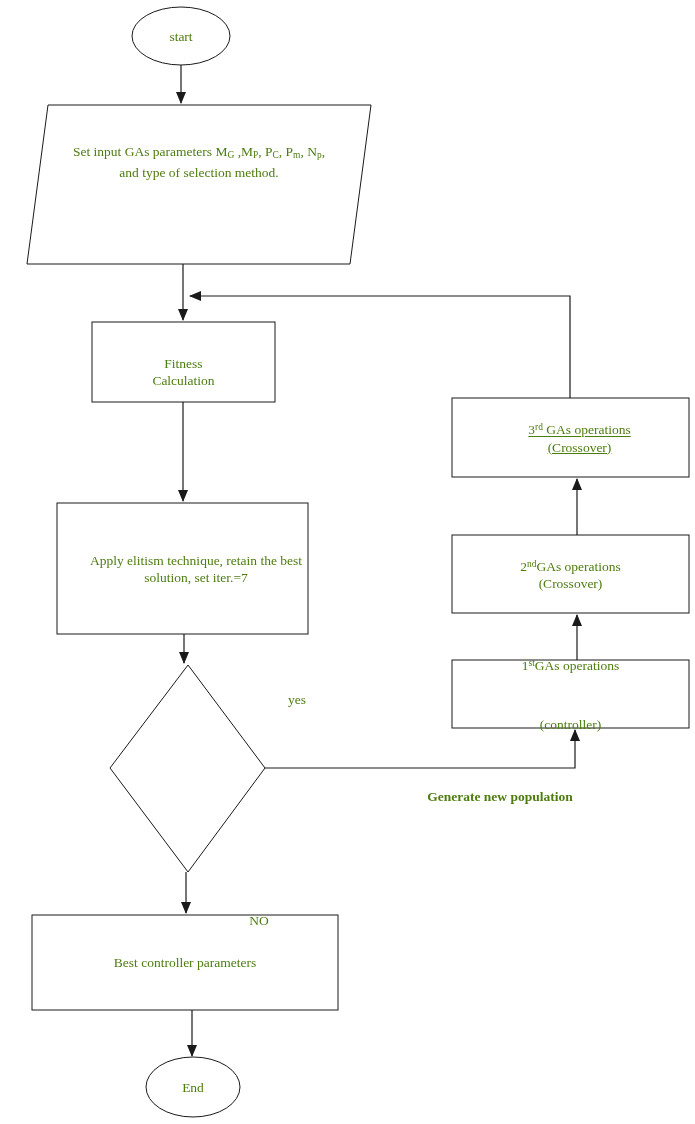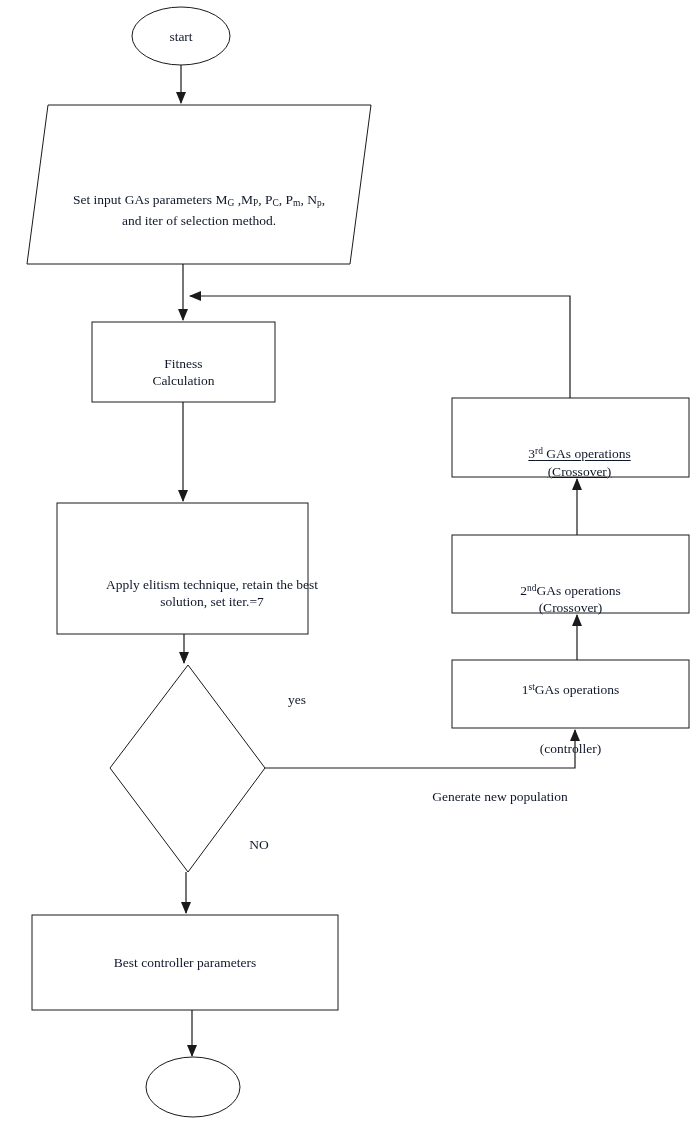--- a/index.html
+++ b/index.html
@@ -11,23 +11,23 @@
     font-family: "Liberation Serif", "DejaVu Serif", serif;
     color: #1a1a1a;
     overflow: hidden;
   }
   #wires { position: absolute; left: 0; top: 0; width: 695px; height: 1124px; }
   .lbl {
     position: absolute;
     font-size: 13.5px;
     line-height: 17px;
     text-align: center;
-    color: #0f172a;
+    color: #4d7c0f;
   }
-  .lbl .nw { white-space: nowrap; margin-top: 48px; }
+  .lbl .nw { white-space: nowrap; }
   .flexc {
     display: flex;
     flex-direction: column;
     align-items: center;
     justify-content: center;
   }
   sub, sup { font-size: 0.7em; }
   sub { vertical-align: -0.25em; }
   sup { vertical-align: 0.45em; }
 </style>
@@ -81,29 +81,29 @@
 
     <line x1="192" y1="1010" x2="192" y2="1056" stroke="#1a1a1a" stroke-width="1.2" marker-end="url(#arrow)"></line>
 
     <ellipse cx="193" cy="1087" rx="47" ry="30" fill="#ffffff" stroke="#1a1a1a" stroke-width="1"></ellipse>
   </svg>
 
   <div class="lbl flexc" style="left:131px; top:9px; width:100px; height:55px;">start</div>
 
   <div class="lbl" style="left:58px; top:143px; width:282px;">
     <div class="nw">Set input GAs parameters M<sub>G</sub> ,M<sub>P</sub>, P<sub>C</sub>, P<sub>m</sub>, N<sub>p</sub>,</div>
-    <div>and iter of selection method.</div>
+    <div>and type of selection method.</div>
   </div>
 
   <div class="lbl flexc" style="left:92px; top:322px; width:183px; height:100px;">
     <div>Fitness</div>
     <div>Calculation</div>
   </div>
 
-  <div class="lbl flexc" style="left:73px; top:503px; width:278px; height:131px;">
+  <div class="lbl flexc" style="left:57px; top:503px; width:278px; height:131px;">
     <div class="nw">Apply elitism technique, retain the best</div>
     <div>solution, set iter.=7</div>
   </div>
 
 
   <div class="lbl flexc" style="left:452px; top:660px; width:237px; height:68px;gap:42px;">
     <div class="nw">1<sup>st</sup>GAs operations</div>
     <div>(controller)</div>
   </div>
 
@@ -112,20 +112,21 @@
     <div>(Crossover)</div>
   </div>
 
   <div class="lbl flexc" style="left:452px; top:398px; width:255px; height:79px;text-decoration:underline;">
     <div class="nw">3<sup>rd</sup> GAs operations</div>
     <div>(Crossover)</div>
   </div>
 
   <div class="lbl flexc" style="left:32px; top:915px; width:306px; height:95px;">Best controller parameters</div>
 
+  <div class="lbl flexc" style="left:146px; top:1058px; width:94px; height:59px;">End</div>
 
   <div class="lbl" style="left:267px; top:691px; width:60px;">yes</div>
 
-  <div class="lbl" style="left:229px; top:836px; width:60px;">NO</div>
+  <div class="lbl" style="left:229px; top:912px; width:60px;">NO</div>
 
-  <div class="lbl nw" style="left:400px; top:788px; width:200px;">Generate new population</div>
+  <div class="lbl nw" style="left:400px; top:788px; width:200px;font-weight:bold;">Generate new population</div>
 
 </div>
 
 </body></html>

